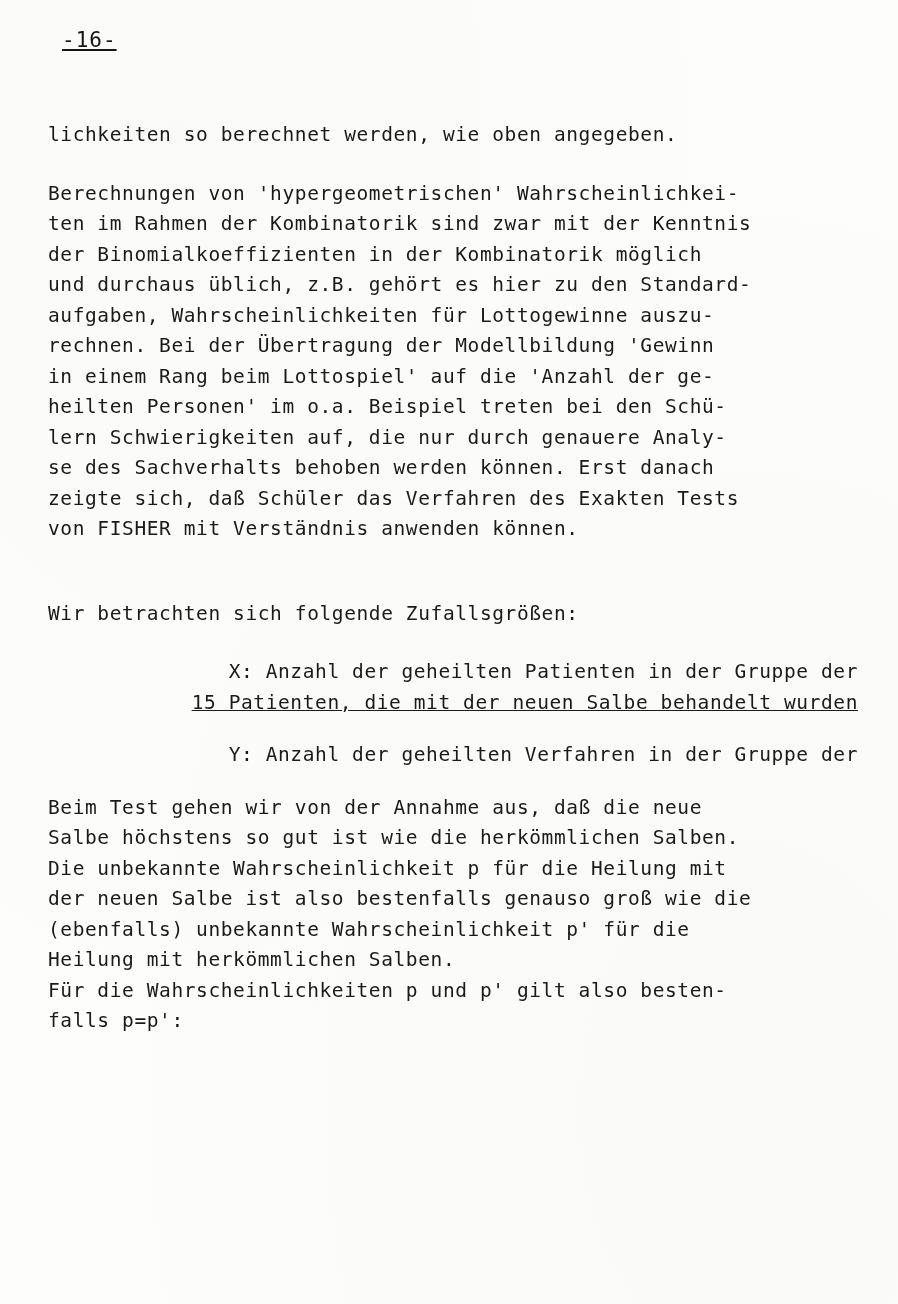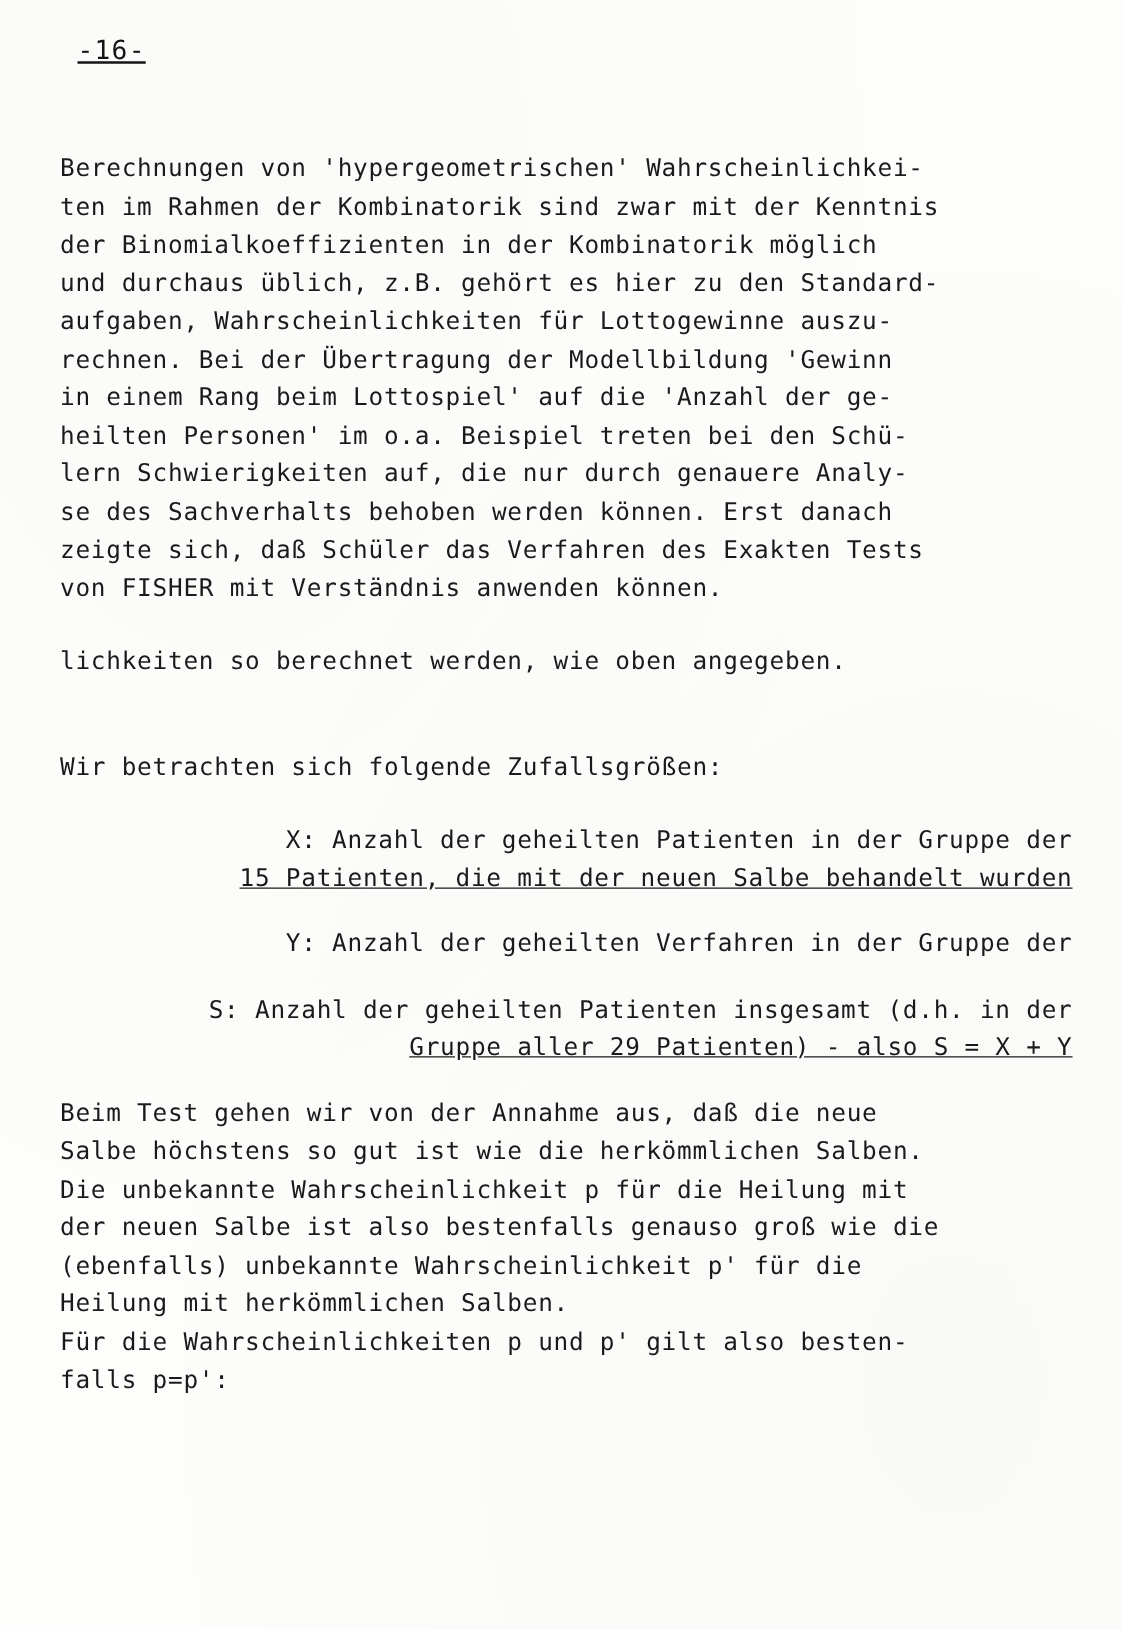--- a/index.html
+++ b/index.html
@@ -90,52 +90,48 @@
 </style>
 </head>
 <body>
 
 <div class="page">
 
   <div class="page-number">-16-</div>
 
   <div class="body-text">
 
+    <p class="para">lichkeiten so berechnet werden, wie oben angegeben.</p>
+
     <p class="para">Berechnungen von 'hypergeometrischen' Wahrscheinlichkei-
 ten im Rahmen der Kombinatorik sind zwar mit der Kenntnis
 der Binomialkoeffizienten in der Kombinatorik möglich
 und durchaus üblich, z.B. gehört es hier zu den Standard-
 aufgaben, Wahrscheinlichkeiten für Lottogewinne auszu-
 rechnen. Bei der Übertragung der Modellbildung 'Gewinn
 in einem Rang beim Lottospiel' auf die 'Anzahl der ge-
 heilten Personen' im o.a. Beispiel treten bei den Schü-
 lern Schwierigkeiten auf, die nur durch genauere Analy-
 se des Sachverhalts behoben werden können. Erst danach
 zeigte sich, daß Schüler das Verfahren des Exakten Tests
 von FISHER mit Verständnis anwenden können.</p>
-
-    <p class="para">lichkeiten so berechnet werden, wie oben angegeben.</p>
 
     <div class="gap-large"></div>
 
     <p class="para">Wir betrachten sich folgende Zufallsgrößen:</p>
 
     <div class="var-block">
       <p>X: Anzahl der geheilten Patienten in der Gruppe der</p>
       <p class="cont">15 Patienten, die mit der neuen Salbe behandelt wurden</p>
     </div>
 
     <div class="var-block">
       <p>Y: Anzahl der geheilten Verfahren in der Gruppe der</p>
     </div>
 
-    <div class="var-block">
-      <p>S: Anzahl der geheilten Patienten insgesamt (d.h. in der</p>
-      <p class="cont">Gruppe aller 29 Patienten) - also S = X + Y</p>
-    </div>
 
     <div class="final-block">
       <p class="para-tight">Beim Test gehen wir von der Annahme aus, daß die neue
 Salbe höchstens so gut ist wie die herkömmlichen Salben.
 Die unbekannte Wahrscheinlichkeit p für die Heilung mit
 der neuen Salbe ist also bestenfalls genauso groß wie die
 (ebenfalls) unbekannte Wahrscheinlichkeit p' für die
 Heilung mit herkömmlichen Salben.
 Für die Wahrscheinlichkeiten p und p' gilt also besten-
 falls p=p':</p>

